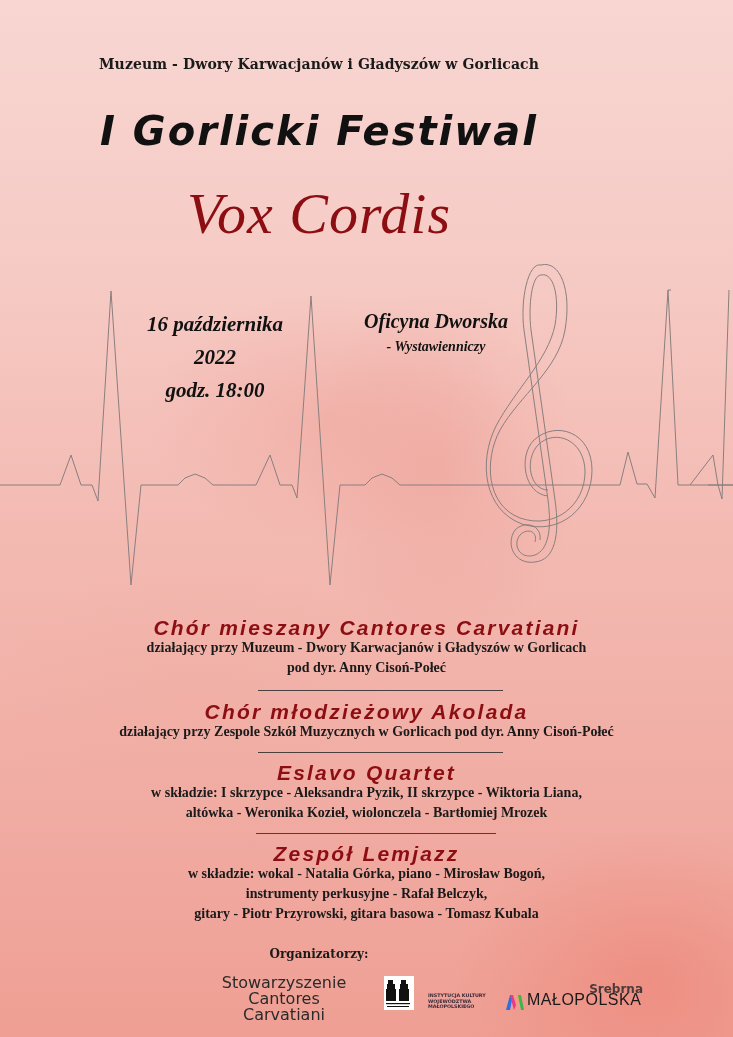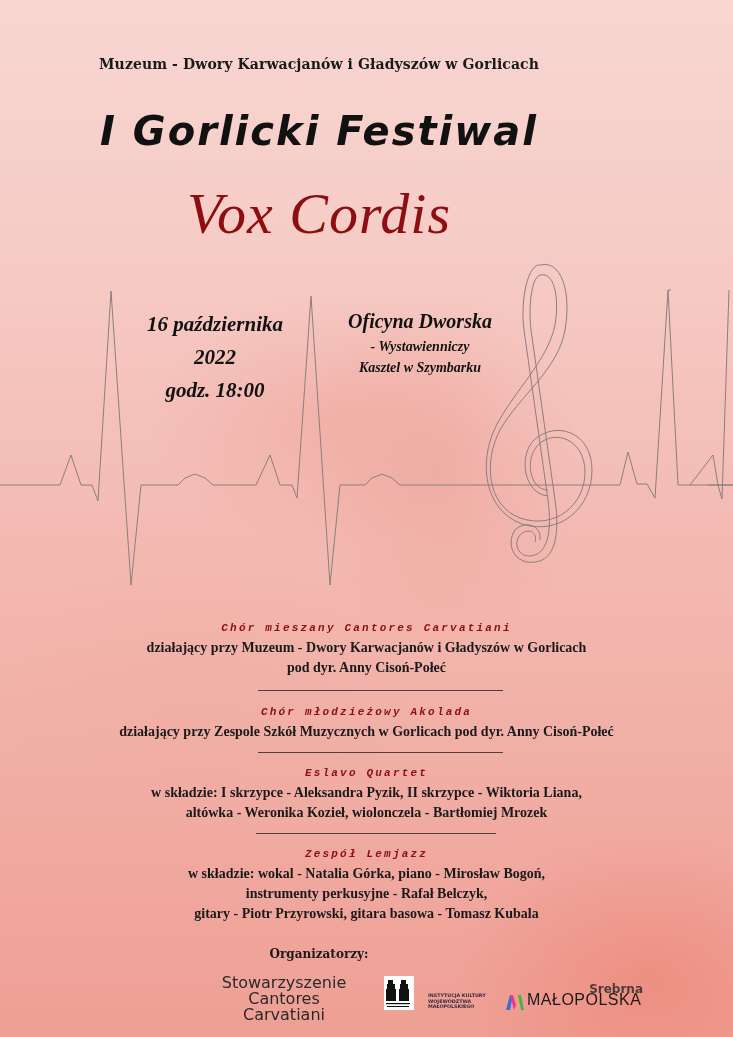--- a/index.html
+++ b/index.html
@@ -12,25 +12,25 @@
       radial-gradient(ellipse 260px 200px at 650px 980px, rgba(236,120,105,0.45), rgba(236,120,105,0) 75%),
       linear-gradient(180deg,#f8d6d2 0%,#f6cbc5 25%,#f3bbb3 50%,#f1afa6 72%,#ef9f94 100%);
   }
   .deco{position:absolute;left:0;top:0;width:733px;height:1037px;pointer-events:none;}
   .c{position:absolute;left:0;width:638px;text-align:center;}
   .museum{top:56px;font-family:"DejaVu Serif",serif;font-weight:bold;font-size:14px;color:#1a1a1a;letter-spacing:0.1px;}
   .title1{top:108px;font-family:"DejaVu Sans",sans-serif;font-weight:bold;font-style:italic;font-size:40px;color:#111;letter-spacing:2px;}
   .title2{top:180px;font-family:"Liberation Serif",serif;font-style:italic;font-size:58px;color:#8c0e12;letter-spacing:1px;}
   .datecol{position:absolute;left:120px;top:308px;width:190px;text-align:center;font-family:"Liberation Serif",serif;font-style:italic;font-weight:bold;color:#111;}
   .datecol div{font-size:21px;line-height:33px;}
-  .venuecol{position:absolute;left:315px;top:306px;width:210px;text-align:center;font-family:"Liberation Serif",serif;font-style:italic;font-weight:bold;color:#111;}
+  .venuecol{position:absolute;left:315px;top:306px;width:210px;text-align:center;font-family:"Liberation Serif",serif;font-style:italic;font-weight:bold;color:#111;padding-left:16px;}
   .venue-name{font-size:20px;line-height:30px;}
   .venue-line{font-size:14px;line-height:21px;}
   .perf{position:absolute;left:0;width:733px;text-align:center;}
-  .perf-title{font-family:Liberation Mono, monospace;font-style:italic;font-weight:bold;font-size:11px;color:#8c0e12;letter-spacing:2.2px;line-height:20px;}
+  .perf-title{font-family:Liberation Sans, sans-serif;font-style:italic;font-weight:bold;font-size:21px;color:#8c0e12;letter-spacing:2.2px;line-height:20px;}
   .perf-line{font-family:"Liberation Serif",serif;font-weight:bold;font-size:14px;color:#1a1a1a;line-height:20px;}
   .divider{position:absolute;height:1px;background:#4a4040;}
   .org-label{top:947px;font-family:"DejaVu Serif",serif;font-weight:bold;font-size:12px;color:#1a1a1a;}
   .logo-cantores{position:absolute;left:96px;top:958px;width:102px;height:56px;}
   .logo-cantores .script{position:absolute;left:0;top:22px;width:102px;text-align:center;font-family:"Liberation Serif",serif;font-style:italic;font-size:15px;line-height:13px;color:#2a2020;}
   .logo-stow{position:absolute;left:218px;top:975px;width:132px;text-align:center;font-family:"DejaVu Sans",sans-serif;font-size:16px;line-height:16px;color:#2a2a2a;}
   .logo-muzeum{position:absolute;left:384px;top:976px;width:30px;height:34px;background:#fff;}
   .logo-ik{position:absolute;left:428px;top:993px;width:70px;font-family:"DejaVu Sans",sans-serif;font-weight:bold;font-size:4.8px;line-height:5.5px;color:#3a2a3a;}
   .logo-mp{position:absolute;left:505px;top:974px;width:140px;height:40px;}
   .mp-srebrna{position:absolute;right:2px;top:8px;font-family:"DejaVu Sans",sans-serif;font-weight:bold;font-size:12px;color:#4a3a3a;}
@@ -70,21 +70,20 @@
 
   <div class="datecol">
     <div>16 października</div>
     <div>2022</div>
     <div>godz. 18:00</div>
   </div>
 
   <div class="venuecol">
     <div class="venue-name">Oficyna Dworska</div>
     <div class="venue-line">- Wystawienniczy</div>
-    <div class="venue-line">Kasztel w Szymbarku</div>
   </div>
 
   <div class="perf" style="top:618px;">
     <div class="perf-title">Chór mieszany Cantores Carvatiani</div>
     <div class="perf-line">działający przy Muzeum - Dwory Karwacjanów i Gładyszów w Gorlicach</div>
     <div class="perf-line">pod dyr. Anny Cisoń-Połeć</div>
   </div>
   <div class="divider" style="left:258px;top:690px;width:245px;"></div>
 
   <div class="perf" style="top:702px;">

